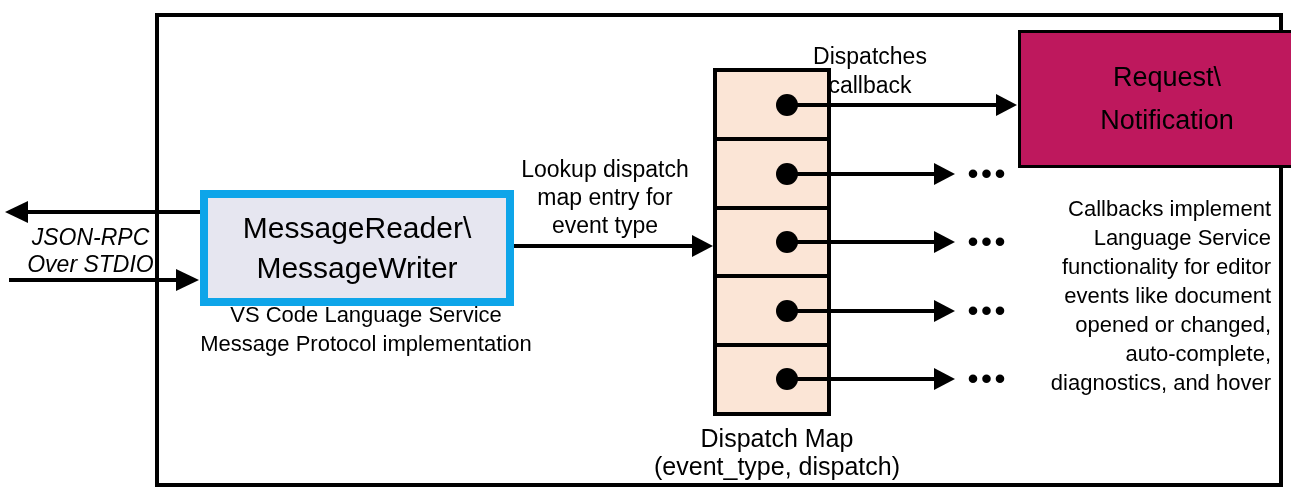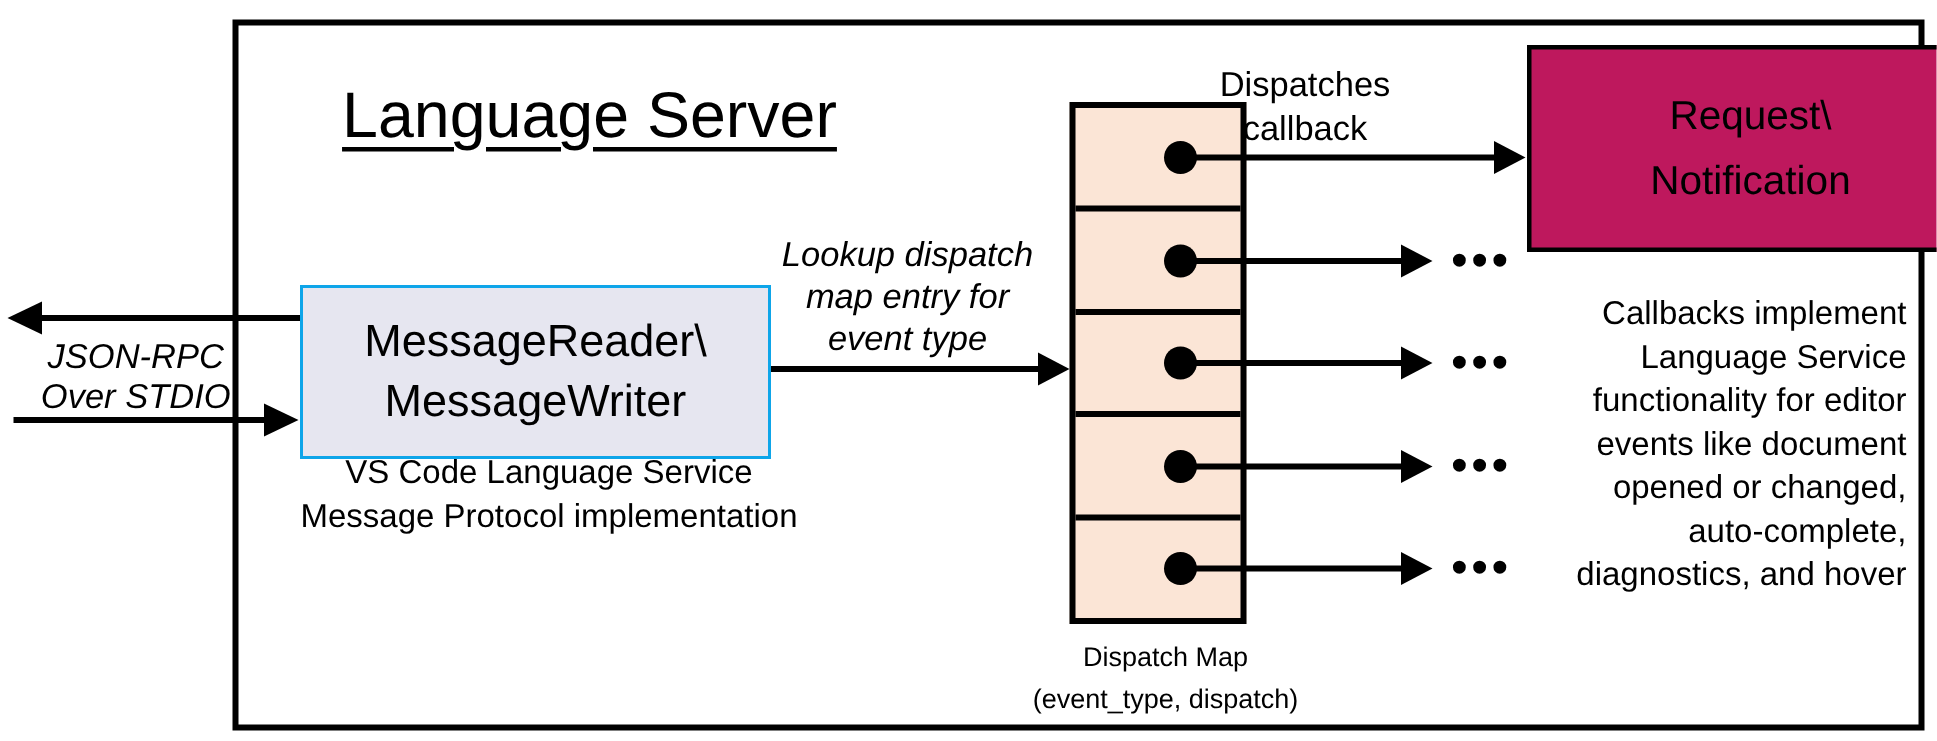--- a/index.html
+++ b/index.html
@@ -31,21 +31,21 @@
     text-decoration:underline;
     text-decoration-thickness:3px;
     text-underline-offset:7px;
     white-space:nowrap;
   }
 
   .mr-box {
     left:200px; top:190px;
     width:314px; height:116px;
     background:#E6E6F0;
-    border:2px solid #0ea5e9;
+    border:8px solid #0ea5e9;
     display:flex; flex-direction:column;
     align-items:center; justify-content:center;
     font-size:30px; line-height:40px;
     text-align:center;
   }
 
   .mr-caption {
     left:156px; top:300px; width:420px;
     text-align:center;
     font-size:22px; line-height:29px;
@@ -54,38 +54,37 @@
   .stdio-label {
     left:8px; top:224px; width:165px;
     text-align:center;
     font-style:italic;
     font-size:23px; line-height:27px;
   }
 
   .lookup-label {
     left:505px; top:155px; width:200px;
     text-align:center;
-    font-style:italic;
     font-size:23px; line-height:28px;
   }
 
   .dmap {
     left:713px; top:68px;
     width:118px; height:348px;
     background:#FBE5D6;
     border:4px solid #000;
     display:flex; flex-direction:column;
   }
   .dmap .cell { flex:1; border-bottom:4px solid #000; }
   .dmap .cell:last-child { border-bottom:none; }
 
   .dmap-caption {
     left:627px; top:424px; width:300px;
     text-align:center;
-    font-size:18px; line-height:28px;
+    font-size:25px; line-height:28px;
   }
 
   .dispatches-label {
     left:790px; top:42px; width:160px;
     text-align:center;
     font-size:23px; line-height:29px;
   }
 
   .cb-box {
     left:1018px; top:30px;
@@ -122,21 +121,20 @@
   svg.overlay line { stroke:#000; stroke-width:4; }
   svg.overlay polygon, svg.overlay circle { fill:#000; }
 </style>
 </head>
 <body>
 
 <div id="stage">
 
   <div class="abs outer-box"></div>
 
-  <div class="abs title">Language Server</div>
 
   <div class="abs mr-box">
     <span>MessageReader\</span>
     <span>MessageWriter</span>
   </div>
 
   <div class="abs mr-caption">
     <span style="display:block">VS Code Language Service</span>
     <span style="display:block">Message Protocol implementation</span>
   </div>

